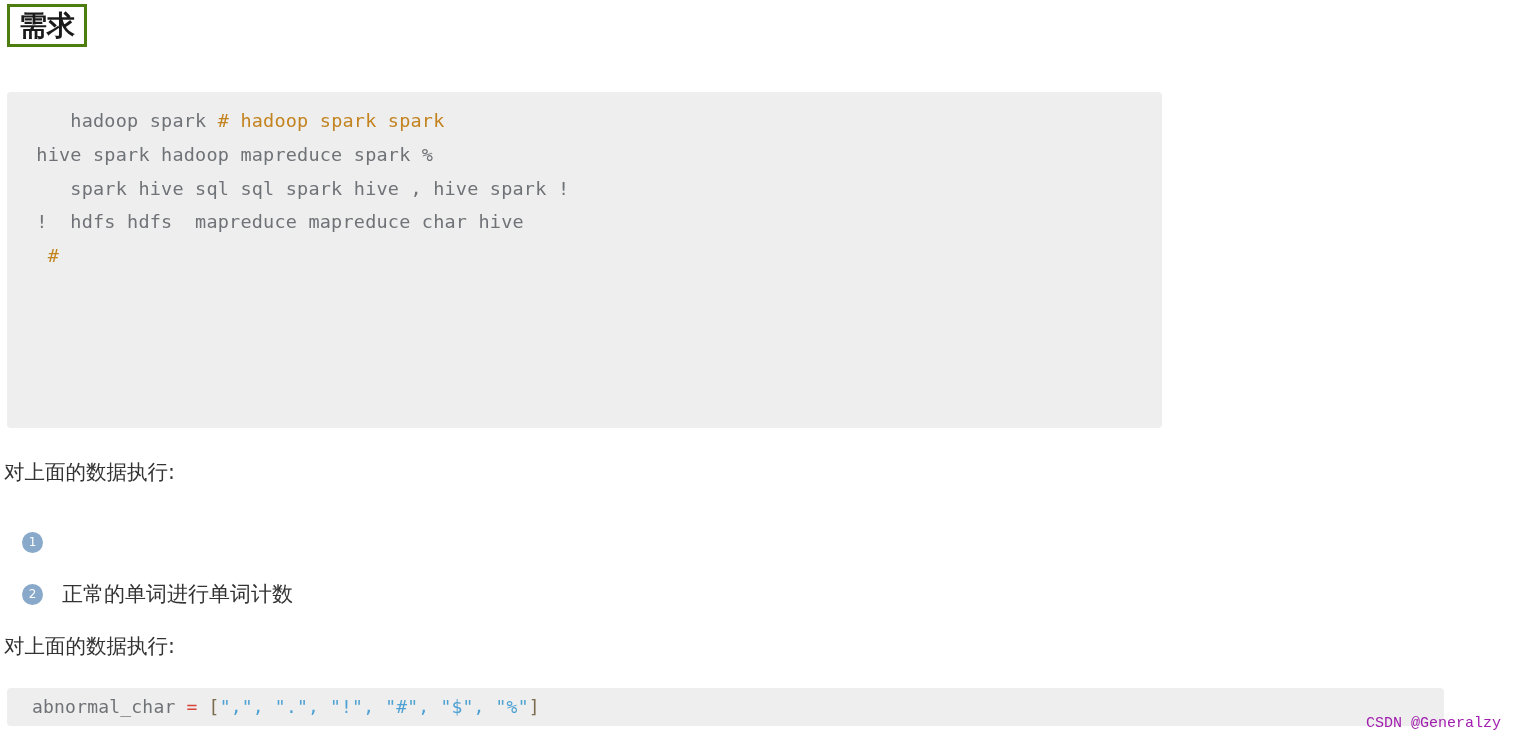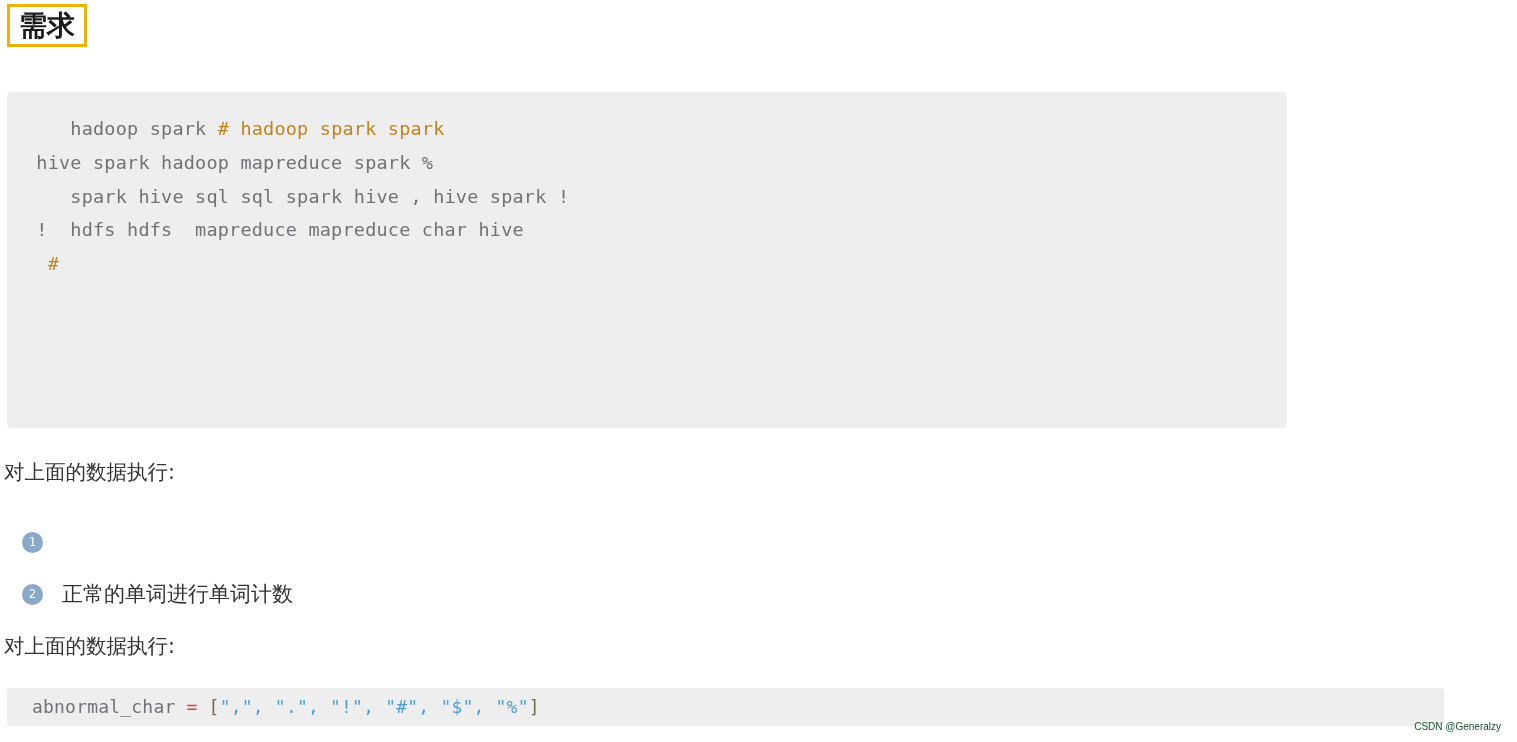--- a/index.html
+++ b/index.html
@@ -15,21 +15,21 @@
     font-family: "Liberation Sans", "DejaVu Sans", sans-serif;
     color: #2b2b2b;
     -webkit-font-smoothing: antialiased;
   }
 
   
   .title-badge {
     position: absolute;
     left: 7px;
     top: 4px;
-    border: 3px solid #eab308;
+    border: 3px solid #4d7c0f;
     background: #ffffff;
     box-sizing: border-box;
     height: 43px;
     padding: 0 9px;
     display: flex;
     align-items: center;
   }
   .title-badge .title-text {
     font-size: 28px;
     font-weight: bold;
@@ -44,23 +44,23 @@
     position: absolute;
     background: #eeeeee;
     border-radius: 4px;
     box-sizing: border-box;
     font-family: "DejaVu Sans Mono", "Liberation Mono", monospace;
     overflow: hidden;
   }
   .code-block-main {
     left: 7px;
     top: 92px;
-    width: 1280px;
+    width: 1155px;
     height: 336px;
-    padding: 20px 0 0 0;
+    padding: 12px 0 0 0;
   }
   .code-block-main .code-line {
     font-size: 18.5px;
     line-height: 33.8px;
     color: #6f7277;
     white-space: pre;
     padding-left: 18px;
     letter-spacing: 0.2px;
   }
   .tok-comment { color: #c3831f; }
@@ -131,24 +131,24 @@
     color: #333333;
     white-space: pre;
     font-family: "DejaVu Sans", "Liberation Sans", sans-serif;
   }
 
   
   .watermark {
     position: absolute;
     right: 16px;
     bottom: 10px;
-    font-size: 10px;
-    color: #14532d;
+    font-size: 15px;
+    color: #a21caf;
     white-space: pre;
-    font-family: Liberation Sans, sans-serif;
+    font-family: Liberation Mono, monospace;
   }
 </style>
 </head>
 <body>
 
 <div class="title-badge">
   <span class="title-text">需求</span>
 </div>
 
 <div class="code-block code-block-main">

